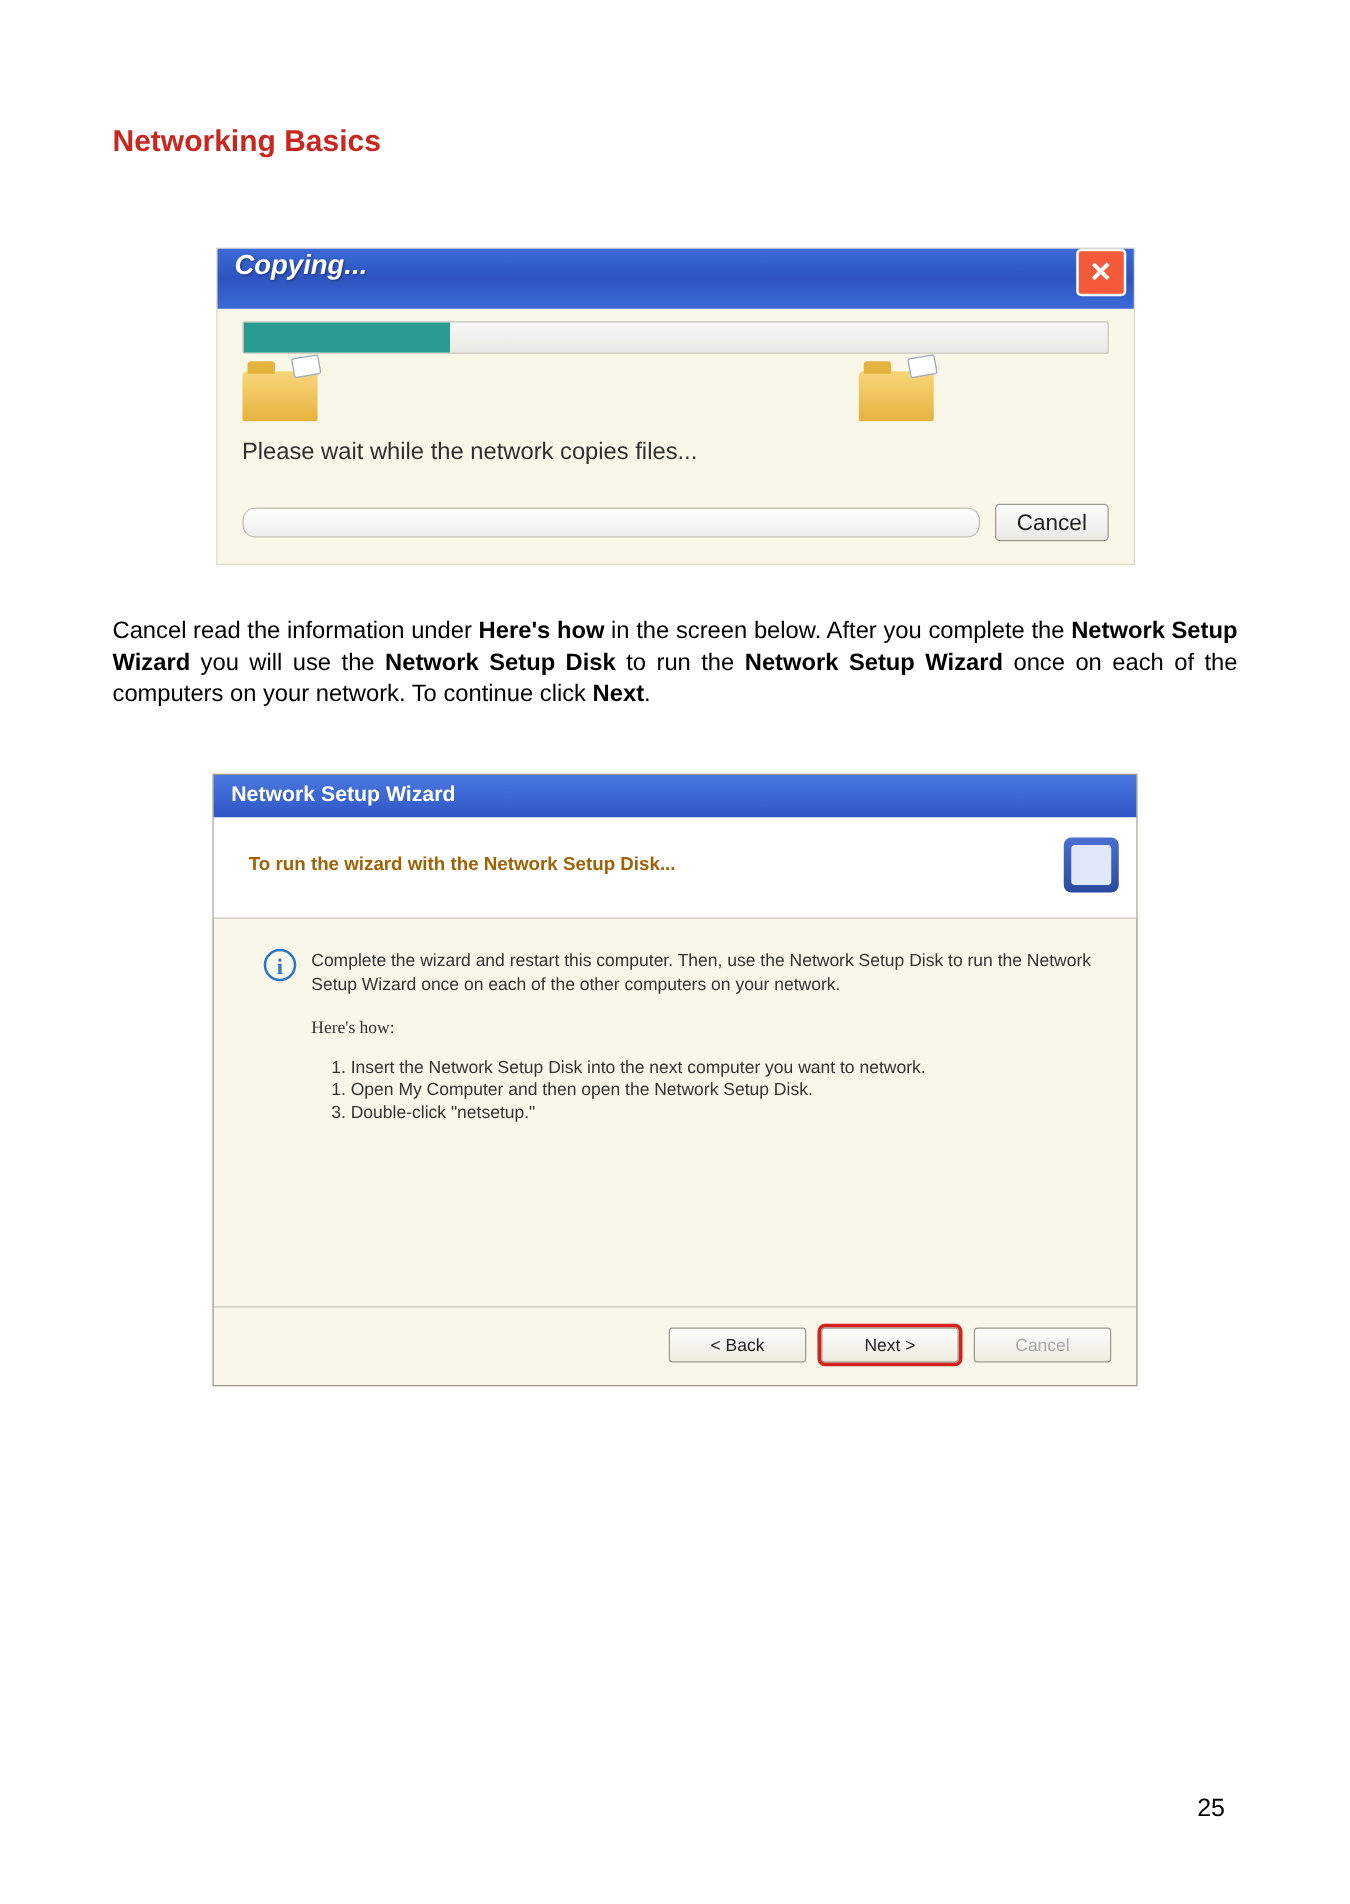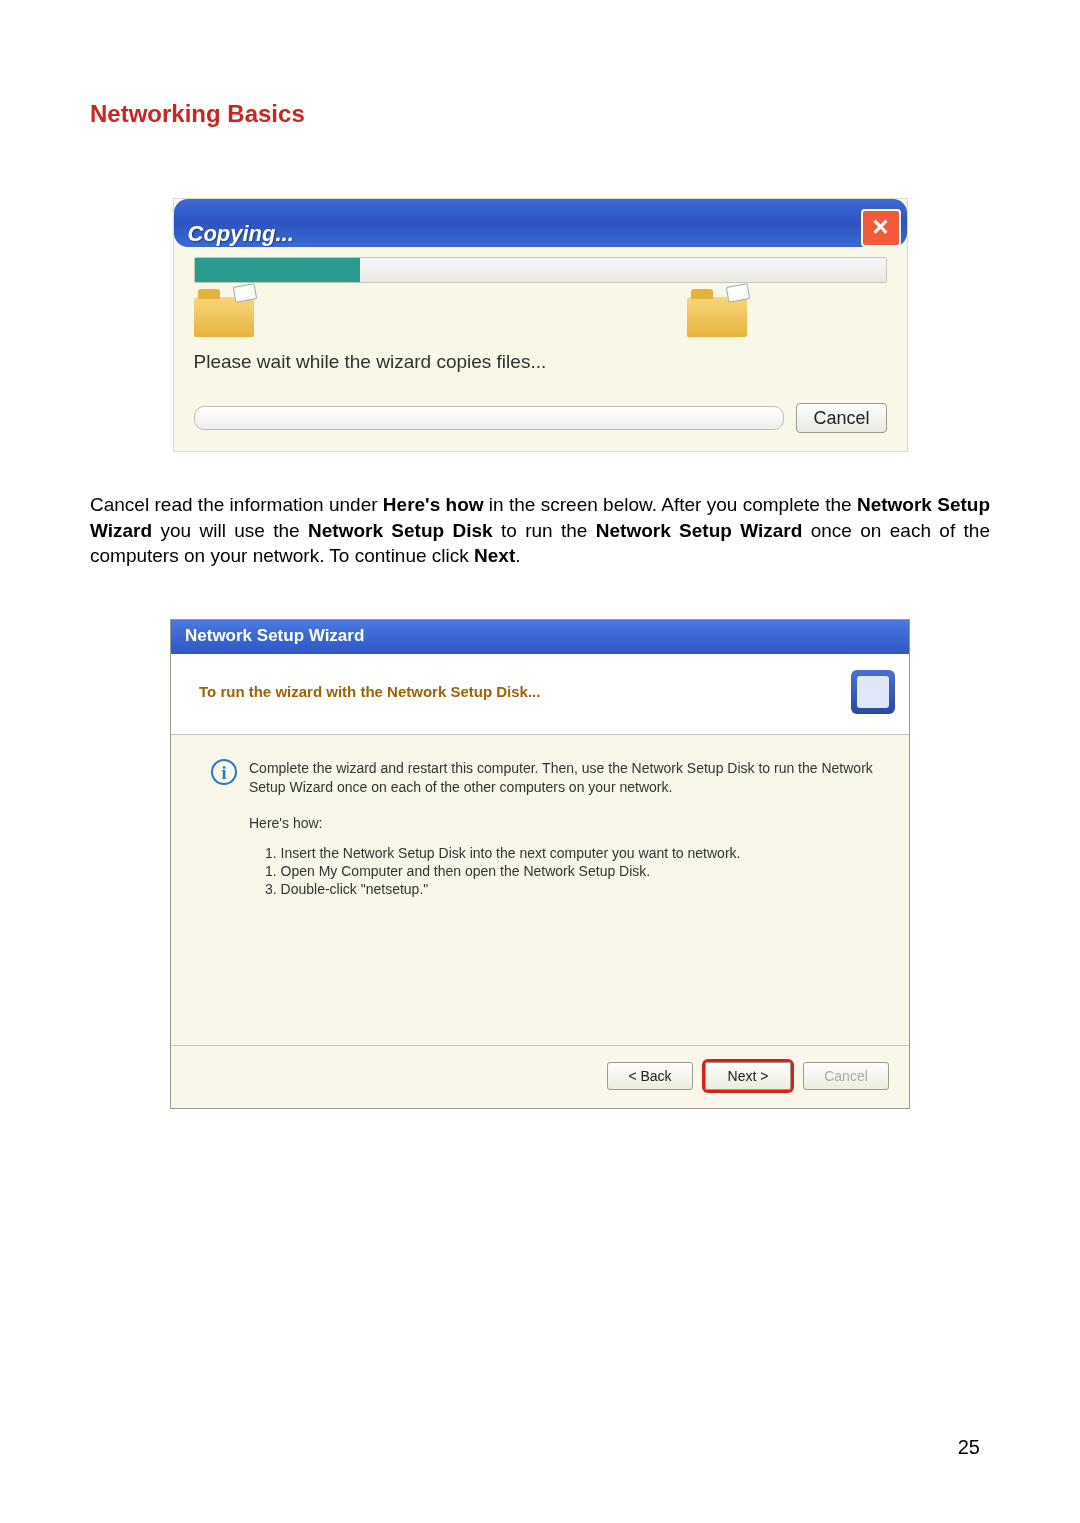--- a/index.html
+++ b/index.html
@@ -23,23 +23,22 @@
   .copy-dialog {
     width: 735px;
     margin: 0 auto 40px auto;
     background: #f9f7e8;
     border: 1px solid #dcdccb;
   }
   .titlebar {
     height: 48px;
     background: linear-gradient(to bottom, #3b6ad6 0%, #2d54c0 50%, #3b6ad6 100%);
     display: flex;
-    align-items: flex-end;
+    align-items: flex-start;
     padding: 0 6px 0 14px;
-    border-radius: 14px;
   }
   .titlebar-text {
     flex: 1;
     color: #fff;
     font-weight: bold;
     font-size: 22px;
     font-style: italic;
     text-shadow: 1px 1px 2px rgba(0,0,0,.4);
   }
   .titlebar .close-btn {
@@ -166,30 +165,30 @@
     width:26px; height:26px; border-radius:50%;
     border:2px solid #2a76c8;
     color:#2a76c8;
     font-weight:bold;
     font-family: Georgia, serif;
     font-size:18px;
     text-align:center; line-height:24px;
     flex-shrink:0;
   }
   .info-text { line-height:1.35; }
-  .heres { margin: 4px 0 14px 38px; }
+  .heres { margin: 4px 0 14px 38px; font-family: Liberation Serif, serif; }
   .steps { margin-left: 54px; }
   .steps div { margin: 2px 0; }
   .wiz-footer{
     border-top:1px solid #c6c6b8;
     padding: 16px 20px 18px 0;
     display:flex; justify-content:flex-end; gap:12px;
   }
   .wiz-btn{
-    height:28px; width:86px;
+    height:28px; width:110px;
     background: linear-gradient(#fdfdfd,#ececdf);
     border:1px solid #9a9a8e;
     border-radius:3px;
     font-size:14px; color:#222;
     cursor:pointer;
   }
   .wiz-btn.disabled { color:#aaa; cursor:default; }
   .wiz-btn.highlight{
     box-shadow: 0 0 0 3px #d6211a;
   }
@@ -219,21 +218,21 @@
           <div class="folder"></div>
           <div class="paper"></div>
         </div>
         <div class="fly-gap"></div>
         <div style="position:relative">
           <div class="folder"></div>
           <div class="paper"></div>
         </div>
         <div style="width:140px"></div>
       </div>
-      <div class="copy-msg">Please wait while the wizard copies files...</div>
+      <div class="copy-msg">Please wait while the network copies files...</div>
       <div class="long-bar-row">
         <div class="long-bar"></div>
         <button class="cancel-btn">Cancel</button>
       </div>
     </div>
   </div>
 
   <p class="instruction">
     <span>Cancel read the information under </span><b>Here's how</b><span> in the screen below.  After you complete the </span><b>Network Setup Wizard</b><span> you will use the </span><b>Network Setup Disk</b><span> to run the </span><b>Network Setup Wizard</b><span> once on each of the computers on your network.  To continue click </span><b>Next</b><span>.</span>
   </p>

